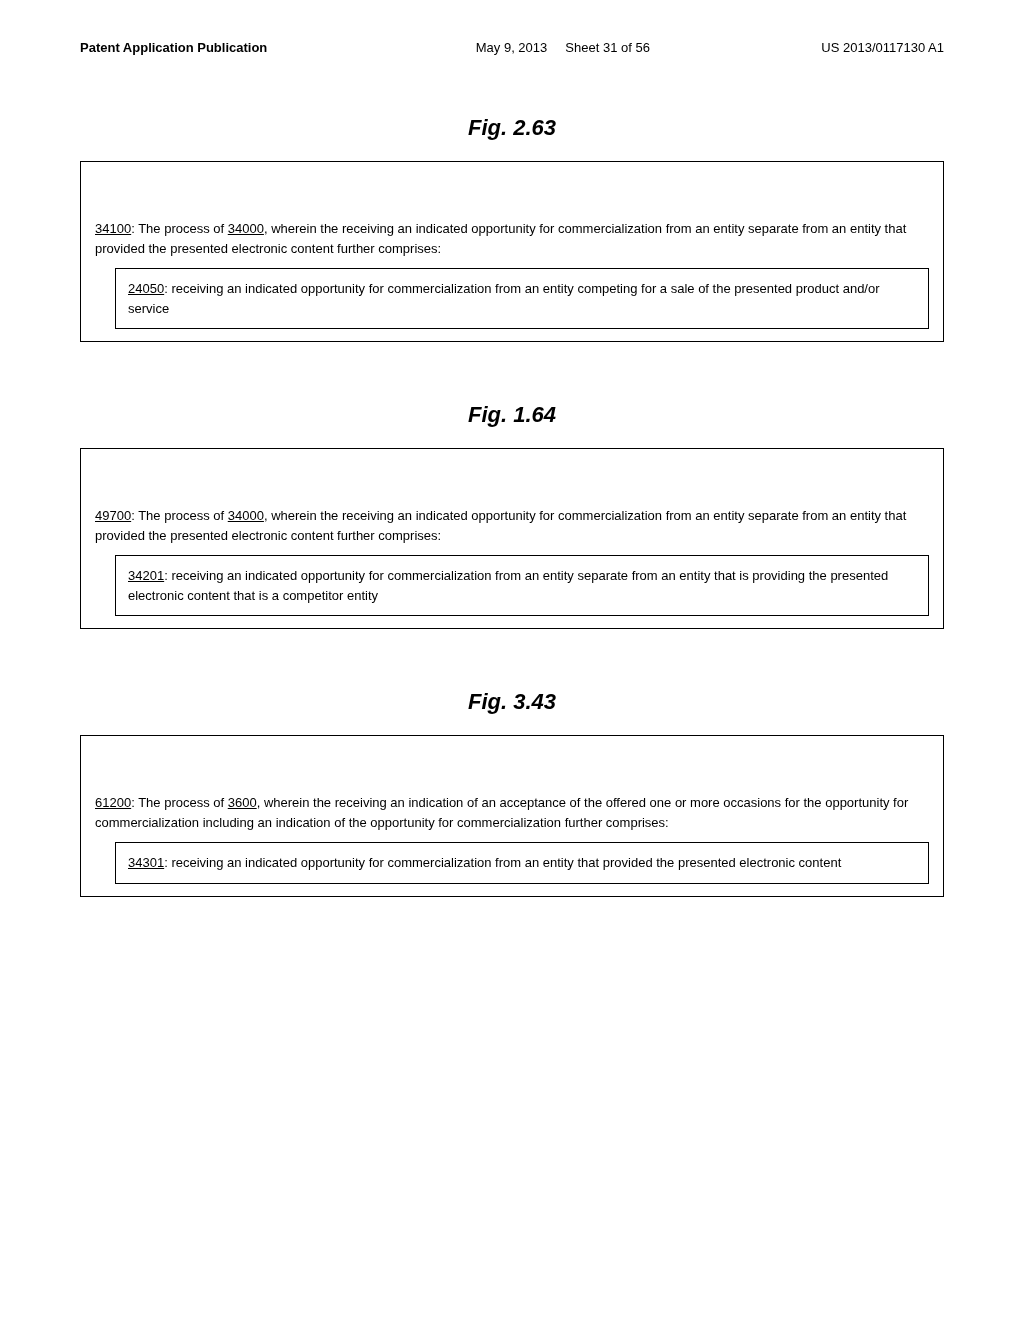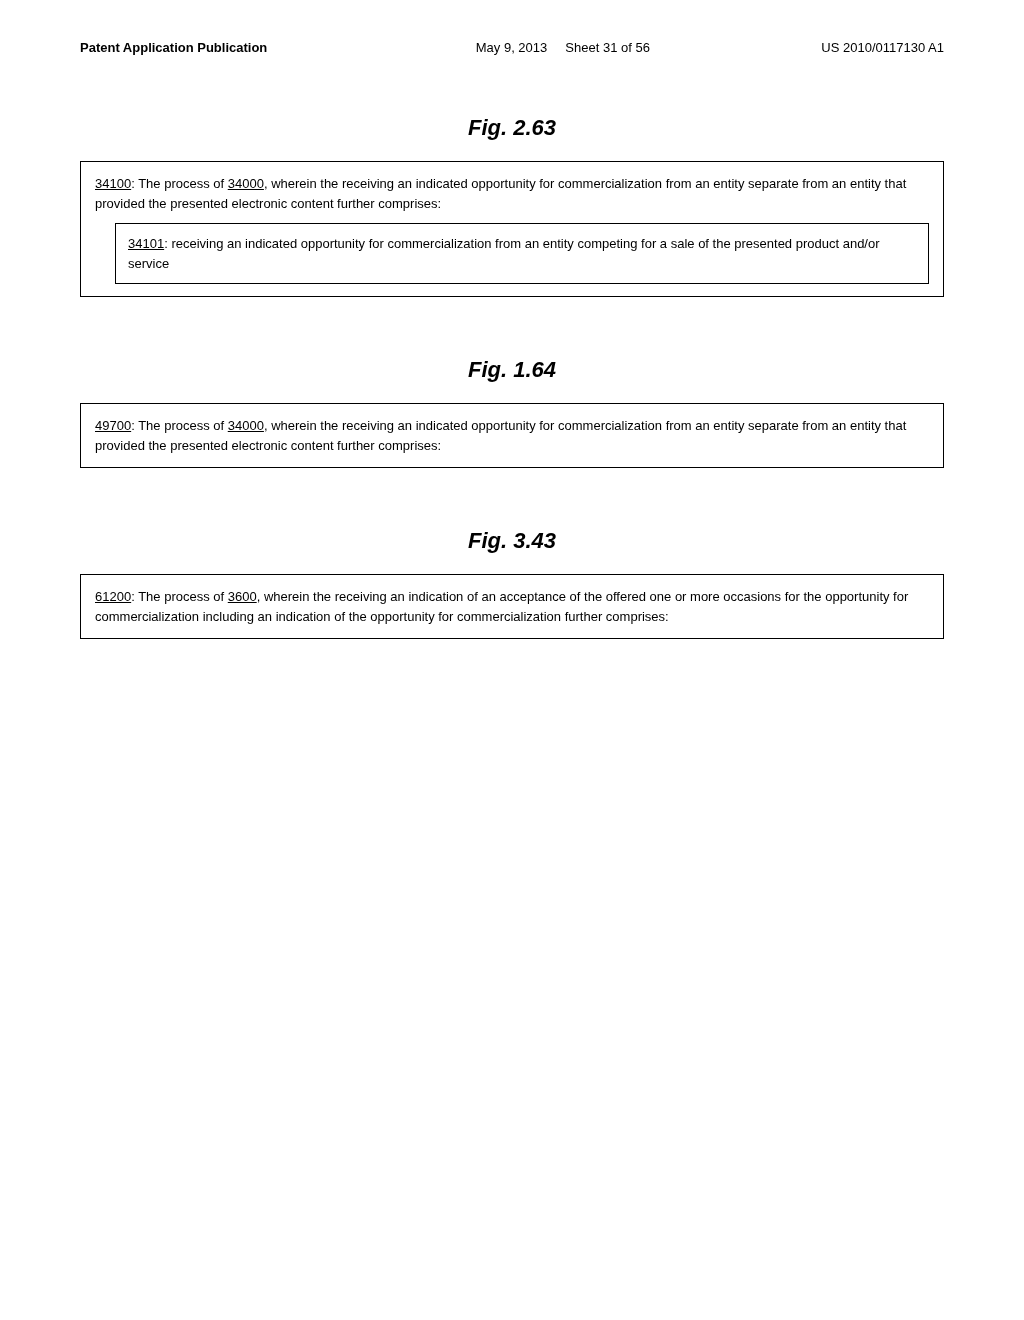--- a/index.html
+++ b/index.html
@@ -77,60 +77,67 @@
       line-height: 1.5;
     }
 
     
     .ref {
       text-decoration: underline;
     }
 
     .outer-text {
       margin-bottom: 0;
+      margin-top: 45px;
     }
   </style>
 </head>
 <body>
 
 <div class="page">
 
   <div class="header">
     <span class="header-left">Patent Application Publication</span>
     <span class="header-center">
       <span>May 9, 2013</span>
       &nbsp;&nbsp;&nbsp;
       <span>Sheet 31 of 56</span>
     </span>
-    <span class="header-right">US 2010/0117130 A1</span>
+    <span class="header-right">US 2013/0117130 A1</span>
   </div>
 
   <div class="figure-section">
     <div class="figure-title">Fig. 2.63</div>
     <div class="outer-box">
       <div class="outer-text">
         <span class="ref">34100</span><span>: The process of </span><span class="ref">34000</span><span>, wherein the receiving an indicated opportunity for commercialization from an entity separate from an entity that provided the presented electronic content further comprises:</span>
       </div>
       <div class="inner-box">
-        <span class="ref">34101</span><span>: receiving an indicated opportunity for commercialization from an entity competing for a sale of the presented product and/or service</span>
+        <span class="ref">24050</span><span>: receiving an indicated opportunity for commercialization from an entity competing for a sale of the presented product and/or service</span>
       </div>
     </div>
   </div>
 
   <div class="figure-section">
     <div class="figure-title">Fig. 1.64</div>
     <div class="outer-box">
       <div class="outer-text">
         <span class="ref">49700</span><span>: The process of </span><span class="ref">34000</span><span>, wherein the receiving an indicated opportunity for commercialization from an entity separate from an entity that provided the presented electronic content further comprises:</span>
       </div>
+      <div class="inner-box">
+        <span class="ref">34201</span><span>: receiving an indicated opportunity for commercialization from an entity separate from an entity that is providing the presented electronic content that is a competitor entity</span>
+      </div>
     </div>
   </div>
 
   <div class="figure-section">
     <div class="figure-title">Fig. 3.43</div>
     <div class="outer-box">
       <div class="outer-text">
         <span class="ref">61200</span><span>: The process of </span><span class="ref">3600</span><span>, wherein the receiving an indication of an acceptance of the offered one or more occasions for the opportunity for commercialization including an indication of the opportunity for commercialization further comprises:</span>
       </div>
+      <div class="inner-box">
+        <span class="ref">34301</span><span>: receiving an indicated opportunity for commercialization from an entity that provided the presented electronic content</span>
+      </div>
     </div>
   </div>
 
 </div>
 
 </body></html>

